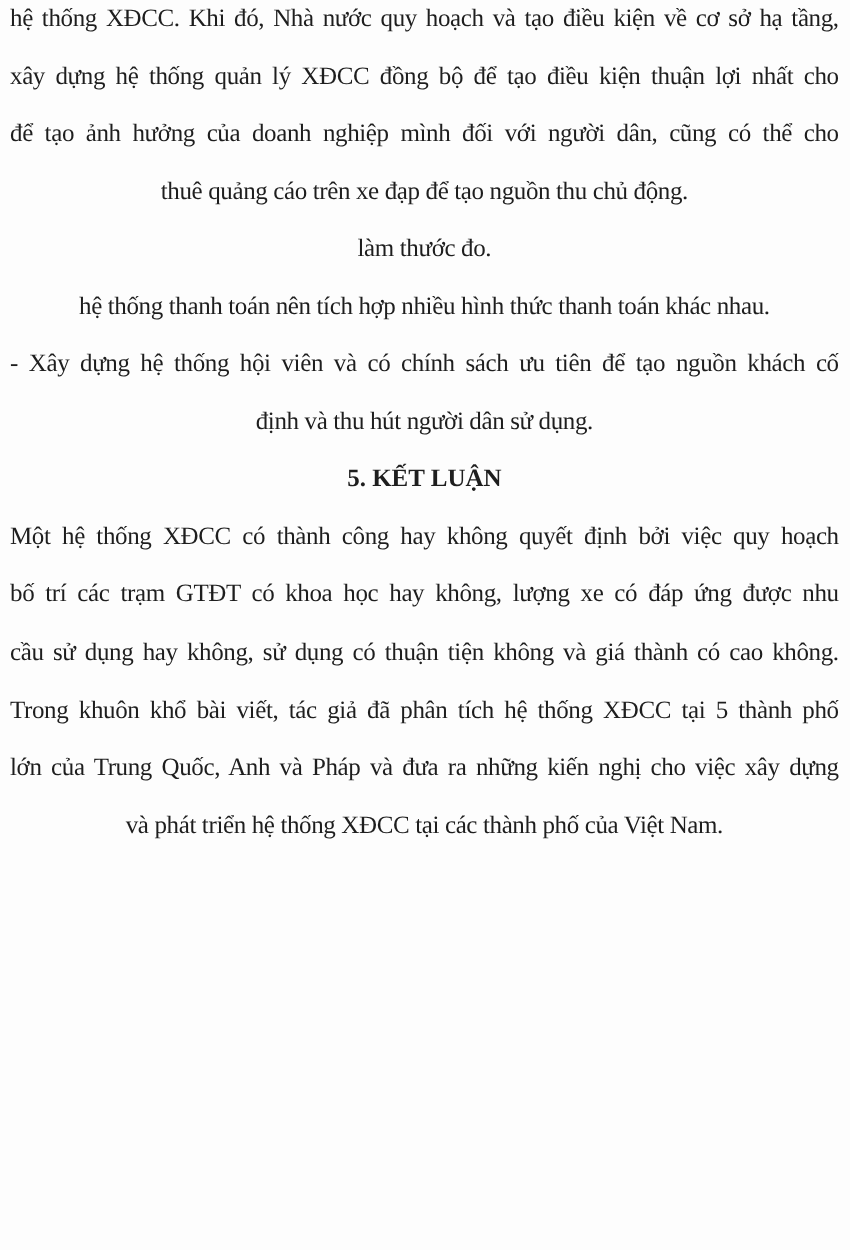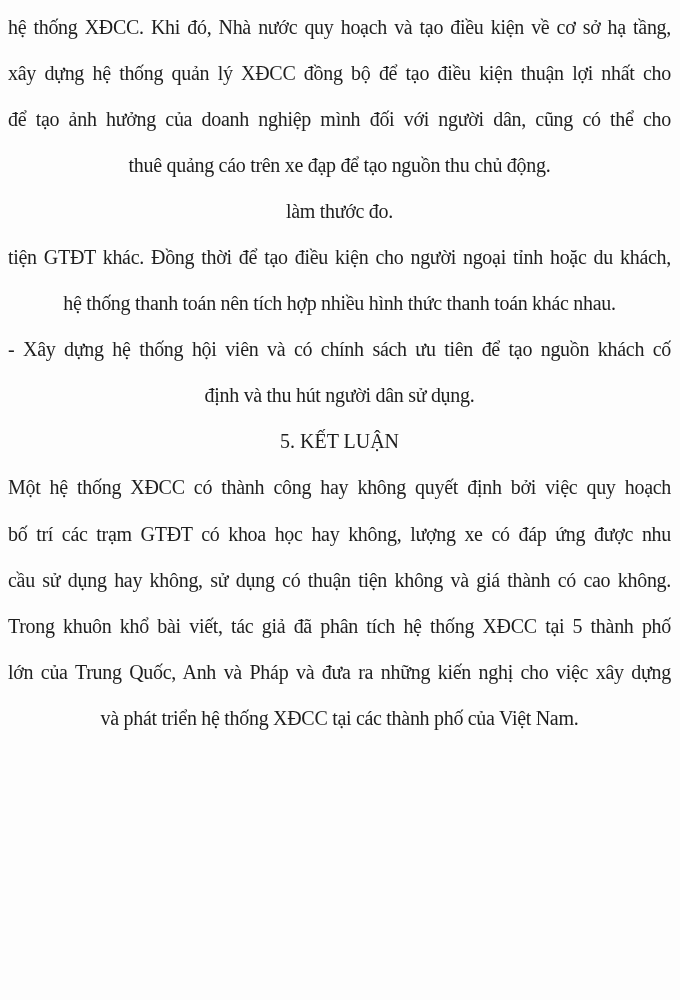--- a/index.html
+++ b/index.html
@@ -6,21 +6,21 @@
     margin: 0;
     padding: 0;
     background: #ffffff;
   }
   .page {
     position: relative;
     width: 680px;
     height: 1000px;
     background: #fdfdfd;
     box-sizing: border-box;
-    padding: 12px 9px 0 8px;
+    padding: 0 9px 0 8px;
     overflow: hidden;
     font-family: "Liberation Serif", "DejaVu Serif", serif;
     color: #1e1e1e;
   }
   .content {
     margin-top: -8px;
   }
   .para {
     margin: 0;
     padding: 0;
@@ -33,40 +33,39 @@
     text-align: center;
   }
   .line.j {
     text-align: justify;
     text-align-last: justify;
   }
   .line.indent {
     text-indent: 31px;
   }
   .para.heading .line {
-    font-weight: normal;
+    font-weight: bold;
     letter-spacing: 0;
   }
 </style>
 </head>
 <body>
 
 <div class="page">
   <div class="content" id="doc-content">
       <div class="para">
         <div class="line j">hệ thống XĐCC. Khi đó, Nhà nước quy hoạch và tạo điều kiện về cơ sở hạ tầng,</div>
         <div class="line j">xây dựng hệ thống quản lý XĐCC đồng bộ để tạo điều kiện thuận lợi nhất cho</div>
         <div class="line j">để tạo ảnh hưởng của doanh nghiệp mình đối với người dân, cũng có thể cho</div>
         <div class="line">thuê quảng cáo trên xe đạp để tạo nguồn thu chủ động.</div>
       </div>
       <div class="para">
         <div class="line">làm thước đo.</div>
       </div>
       <div class="para">
-        <div class="line j">tiện GTĐT khác. Đồng thời để tạo điều kiện cho người ngoại tỉnh hoặc du khách,</div>
         <div class="line">hệ thống thanh toán nên tích hợp nhiều hình thức thanh toán khác nhau.</div>
       </div>
       <div class="para">
         <div class="line j">- Xây dựng hệ thống hội viên và có chính sách ưu tiên để tạo nguồn khách cố</div>
         <div class="line">định và thu hút người dân sử dụng.</div>
       </div>
       <div class="para heading">
         <div class="line">5. KẾT LUẬN</div>
       </div>
       <div class="para">

